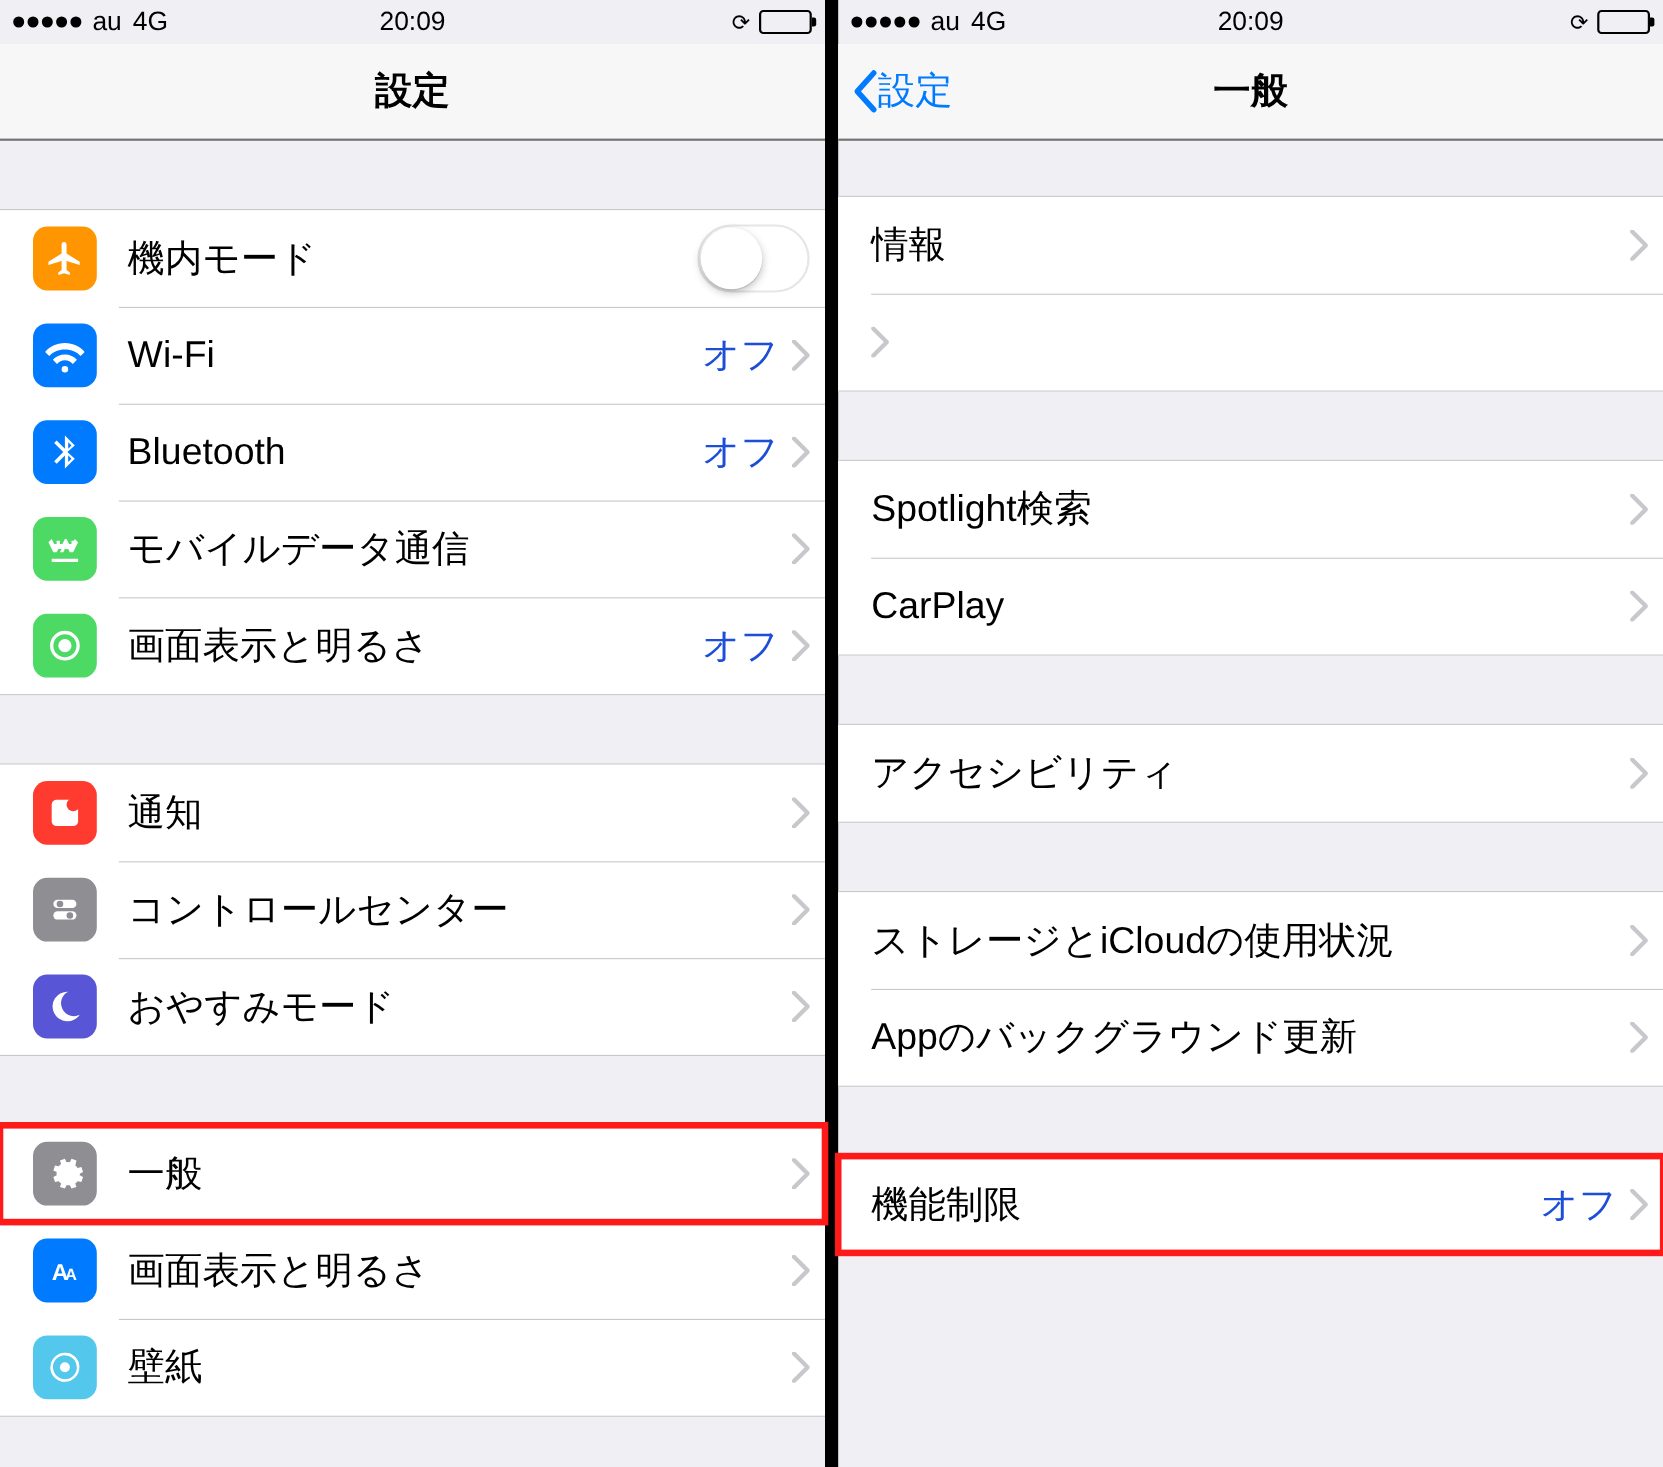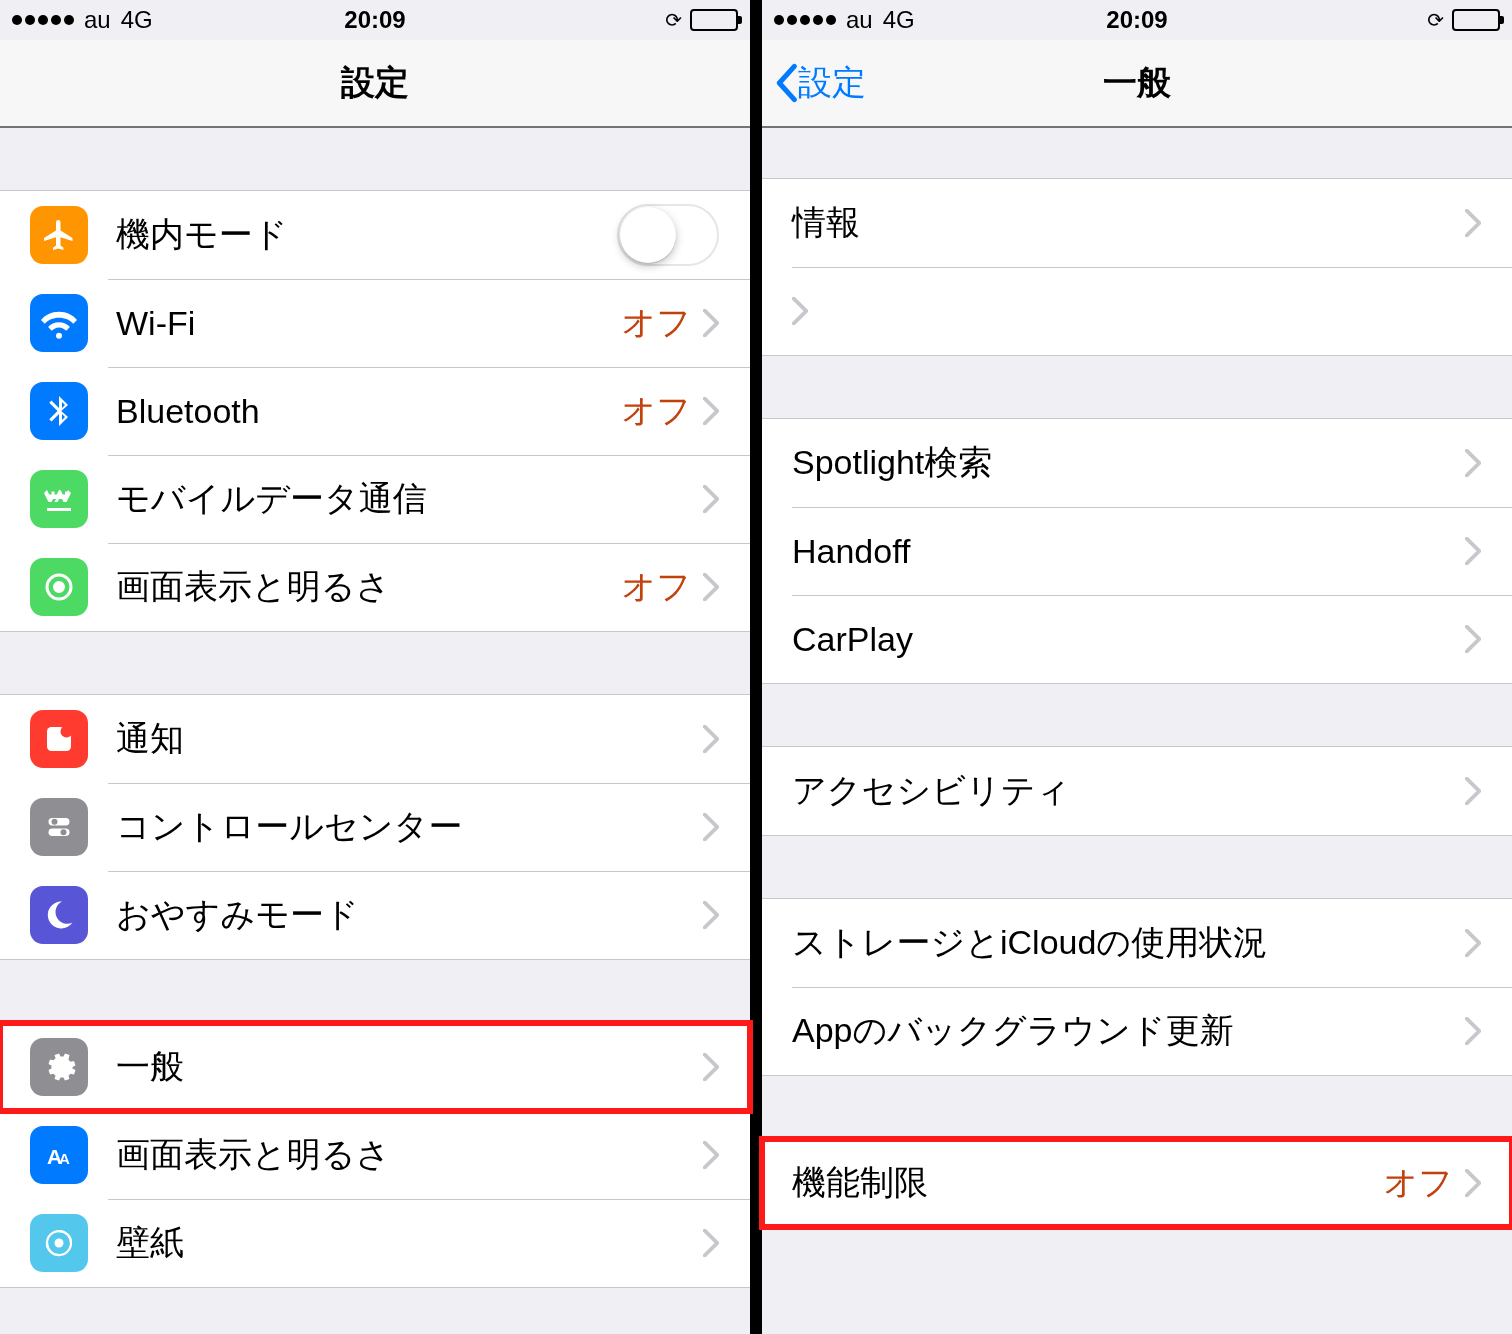--- a/index.html
+++ b/index.html
@@ -21,21 +21,21 @@
   .status-bar {
     height: 40px;
     display: flex;
     align-items: center;
     padding: 16px 12px;
     font-size: 24px;
     color: #000;
     font-weight: 500;
   }
   .status-left { display: flex; align-items: center; gap: 10px; flex: 1; }
-  .status-center { flex: 1; text-align: center; font-weight: 700; }
+  .status-center { flex: 1; text-align: center; font-weight: 400; }
   .status-right { flex: 1; display: flex; align-items: center; justify-content: flex-end; gap: 8px; }
   .dots { display: flex; gap: 3px; }
   .dot { width: 10px; height: 10px; border-radius: 50%; background: #000; }
   .battery { width: 48px; height: 22px; border: 2px solid #000; border-radius: 4px; position: relative; }
   .battery::after { content: ""; position: absolute; right: -6px; top: 5px; width: 4px; height: 8px; background: #000; border-radius: 0 2px 2px 0; }
   .battery-fill { background: #000; height: 100%; width: 72%; border-radius: 1px; }
   .lock-rot { font-size: 20px; }
   .nav-bar {
     height: 88px;
     display: flex;
@@ -64,21 +64,21 @@
   .section-gap.small { height: 50px; }
   .group {
     border-top: 1px solid #c8c7cc;
     border-bottom: 1px solid #c8c7cc;
     background: #fff;
   }
   .row {
     display: flex;
     align-items: center;
     min-height: 88px;
-    padding: 0 31px 0 30px;
+    padding: 0 14px 0 30px;
     position: relative;
   }
   .row + .row::before {
     content: "";
     position: absolute;
     top: 0;
     left: 30px;
     right: 0;
     height: 1px;
     background: #c8c7cc;
@@ -89,21 +89,21 @@
     height: 58px;
     border-radius: 13px;
     margin-right: 28px;
     display: flex;
     align-items: center;
     justify-content: center;
     flex-shrink: 0;
   }
   .icon svg { width: 36px; height: 36px; fill: #fff; }
   .row-label { font-size: 34px; flex: 1; color: #000; }
-  .row-value { font-size: 34px; color: #c2410c; margin-right: 12px; }
+  .row-value { font-size: 34px; color: #1d4ed8; margin-right: 12px; }
   .chevron { color: #c7c7cc; }
   .chevron svg { width: 16px; height: 28px; display: block; }
   .switch {
     width: 102px;
     height: 62px;
     background: #fff;
     border: 2px solid #e5e5ea;
     border-radius: 31px;
     position: relative;
   }
@@ -384,28 +384,20 @@
   <div class="group">
     <div class="row">
       <span class="row-label">Spotlight検索</span>
       <span class="chevron">
           <svg viewBox="0 0 10 18">
             <path d="M1 1l8 8-8 8" stroke="#c7c7cc" stroke-width="2.5" fill="none" stroke-linecap="round"></path>
           </svg>
         </span>
     </div>
     <div class="row">
-      <span class="row-label">Handoff</span>
-      <span class="chevron">
-          <svg viewBox="0 0 10 18">
-            <path d="M1 1l8 8-8 8" stroke="#c7c7cc" stroke-width="2.5" fill="none" stroke-linecap="round"></path>
-          </svg>
-        </span>
-    </div>
-    <div class="row">
       <span class="row-label">CarPlay</span>
       <span class="chevron">
           <svg viewBox="0 0 10 18">
             <path d="M1 1l8 8-8 8" stroke="#c7c7cc" stroke-width="2.5" fill="none" stroke-linecap="round"></path>
           </svg>
         </span>
     </div>
   </div>
 
   <div class="section-gap"></div>

